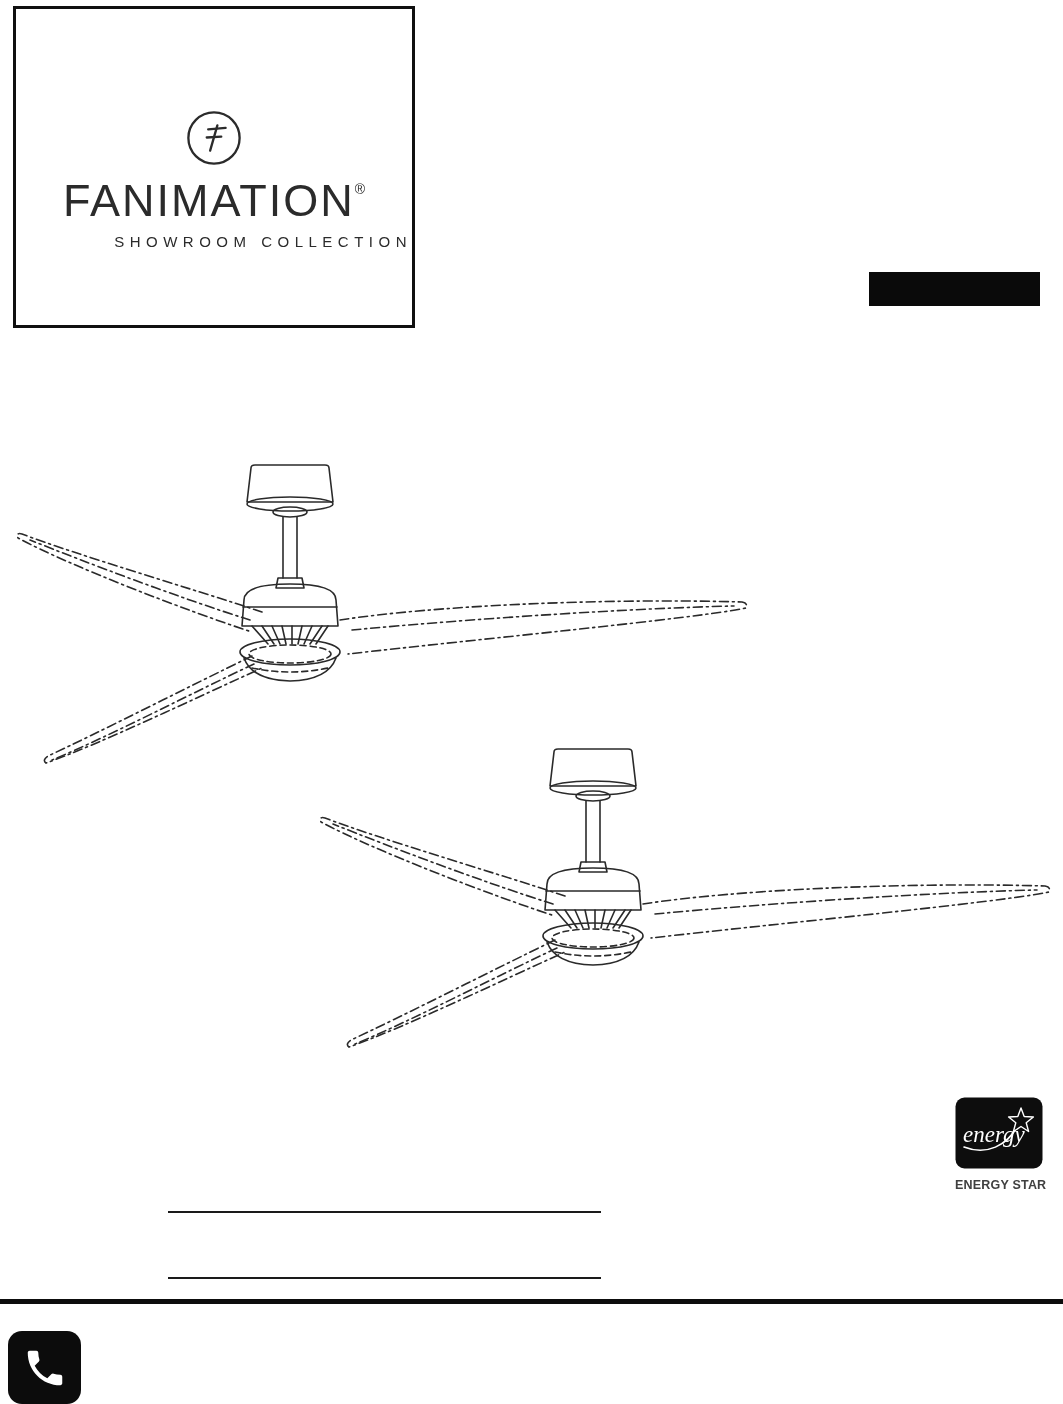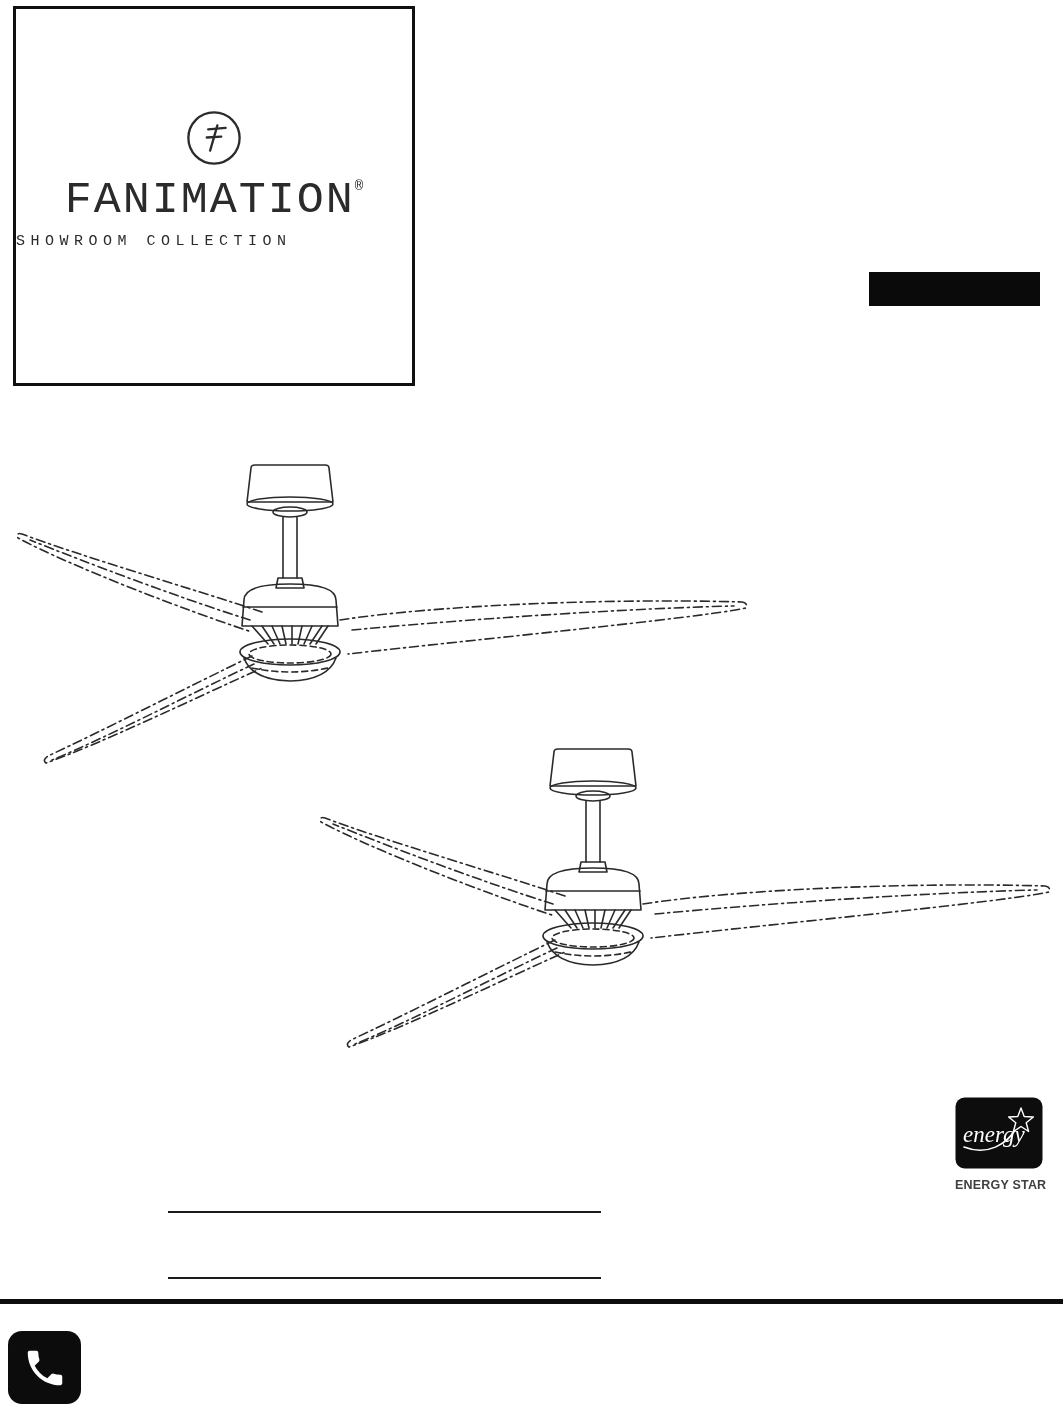--- a/index.html
+++ b/index.html
@@ -8,42 +8,41 @@
     position:relative;
     width:1063px; height:1404px;
     font-family:"Liberation Sans", sans-serif;
     overflow:hidden;
     color:#2b2b2b;
   }
 
   
   .logo-box {
     position:absolute; left:13px; top:6px;
-    width:402px; height:380px;
+    width:402px; height:322px;
     border:3px solid #101010;
     background:#ffffff;
-    font-family:Liberation Mono, monospace;
   }
   .emblem {
     position:absolute; left:50%; top:100px;
     transform:translateX(-50%);
   }
   .brand-row {
     position:absolute; top:166px; left:0; width:100%;
     text-align:center; white-space:nowrap;
   }
   .brand {
     font-size:45px; letter-spacing:2px; color:#2b2b2b; font-weight:normal;
   }
   .reg {
     font-size:14px; vertical-align:22px; letter-spacing:0; color:#2b2b2b;
   }
   .tagline {
     position:absolute; top:224px; left:0; width:100%;
-    text-align:left;
+    text-align:right;
     font-size:15px; letter-spacing:5.5px; color:#2b2b2b; white-space:nowrap;
   }
 
   
   .lang-tab {
     position:absolute; left:869px; top:272px;
     width:171px; height:34px;
     background:#0a0a0a;
   }
 

